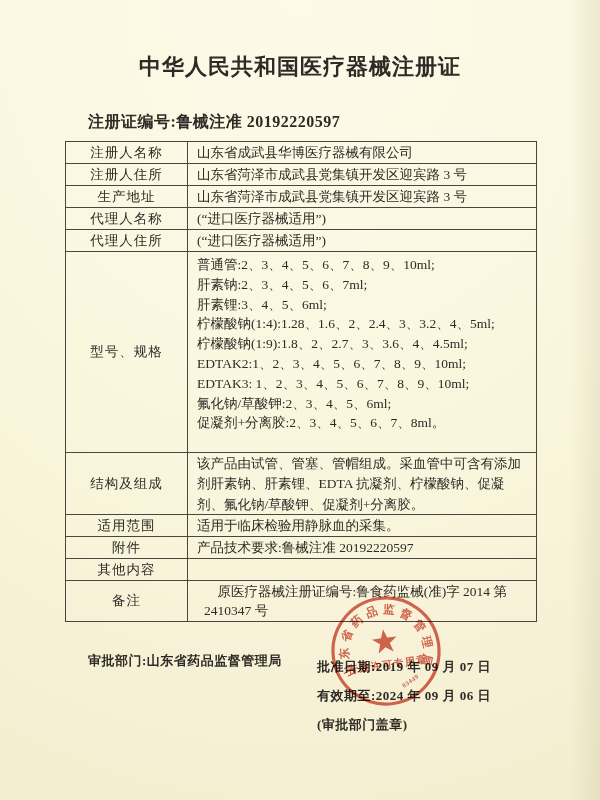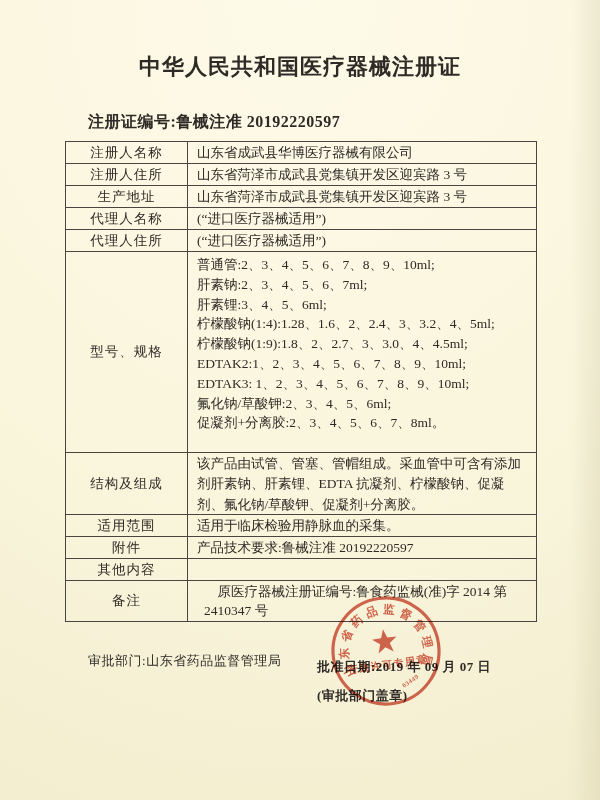--- a/index.html
+++ b/index.html
@@ -52,21 +52,21 @@
   .row-s{height:22px;}
   .row-spec{height:201px;}
   .row-spec .cell-value{display:block;padding-top:3px;line-height:19.8px;}
   .row-comp{height:62px;}
   .row-comp .cell-value{display:block;padding-top:1px;line-height:20.3px;}
   .row-remark{height:40px;gap:7px;}
   .row-remark .cell-value{display:block;padding-top:2px;line-height:18.5px;text-indent:1em;}
   .spec-line{white-space:nowrap;}
   .footer-dept{
     position:absolute;left:88px;top:652px;
-    font-size:13px;font-weight:400;letter-spacing:.5px;
+    font-size:13px;font-weight:700;letter-spacing:.5px;
   }
   .footer-dates{
     position:absolute;left:317px;top:652px;
     font-size:13px;font-weight:600;line-height:29px;letter-spacing:.5px;
   }
   .stamp{
     position:absolute;left:327px;top:592px;
     width:118px;height:118px;
     mix-blend-mode:multiply;
     opacity:.82;
@@ -120,21 +120,21 @@
     </div>
 
 
     <div class="row row-spec">
       <div class="cell-label">型号、规格</div>
       <div class="cell-value">
         <div class="spec-line">普通管:2、3、4、5、6、7、8、9、10ml;</div>
         <div class="spec-line">肝素钠:2、3、4、5、6、7ml;</div>
         <div class="spec-line">肝素锂:3、4、5、6ml;</div>
         <div class="spec-line">柠檬酸钠(1:4):1.28、1.6、2、2.4、3、3.2、4、5ml;</div>
-        <div class="spec-line">柠檬酸钠(1:9):1.8、2、2.7、3、3.0、4、4.5ml;</div>
+        <div class="spec-line">柠檬酸钠(1:9):1.8、2、2.7、3、3.6、4、4.5ml;</div>
         <div class="spec-line">EDTAK2:1、2、3、4、5、6、7、8、9、10ml;</div>
         <div class="spec-line">EDTAK3: 1、2、3、4、5、6、7、8、9、10ml;</div>
         <div class="spec-line">氟化钠/草酸钾:2、3、4、5、6ml;</div>
         <div class="spec-line">促凝剂+分离胶:2、3、4、5、6、7、8ml。</div>
       </div>
     </div>
 
     <div class="row row-comp">
       <div class="cell-label">结构及组成</div>
       <div class="cell-value">该产品由试管、管塞、管帽组成。采血管中可含有添加剂肝素钠、肝素锂、EDTA 抗凝剂、柠檬酸钠、促凝剂、氟化钠/草酸钾、促凝剂+分离胶。</div>
@@ -159,20 +159,21 @@
       <div class="cell-label">备注</div>
       <div class="cell-value">原医疗器械注册证编号:鲁食药监械(准)字 2014 第 2410347 号</div>
     </div>
 
   </div>
 
   <div class="footer-dept"><span>审批部门:</span><span>山东省药品监督管理局</span></div>
 
   <div class="footer-dates">
     <div>批准日期:2019 年 09 月 07 日</div>
+    <div>有效期至:2024 年 09 月 06 日</div>
     <div>(审批部门盖章)</div>
   </div>
 
   <svg class="stamp" viewBox="0 0 118 118" width="118" height="118" xmlns="http://www.w3.org/2000/svg">
     <g transform="rotate(-8 59 59)">
       <circle class="seal-ring" cx="59" cy="59" r="53"></circle>
       <polygon class="seal-star" points="59,37 55.9,45.8 46.6,46 54.1,51.6 51.4,60.5 59,55.2 66.6,60.5 63.9,51.6 71.4,46 62.1,45.8"></polygon>
       <text class="seal-arc" transform="translate(19.5,73.4) rotate(-110)" dy="4">山</text>
       <text class="seal-arc" transform="translate(17.1,55.8) rotate(-85.6)" dy="4">东</text>
       <text class="seal-arc" transform="translate(22.2,38.7) rotate(-61.1)" dy="4">省</text>

